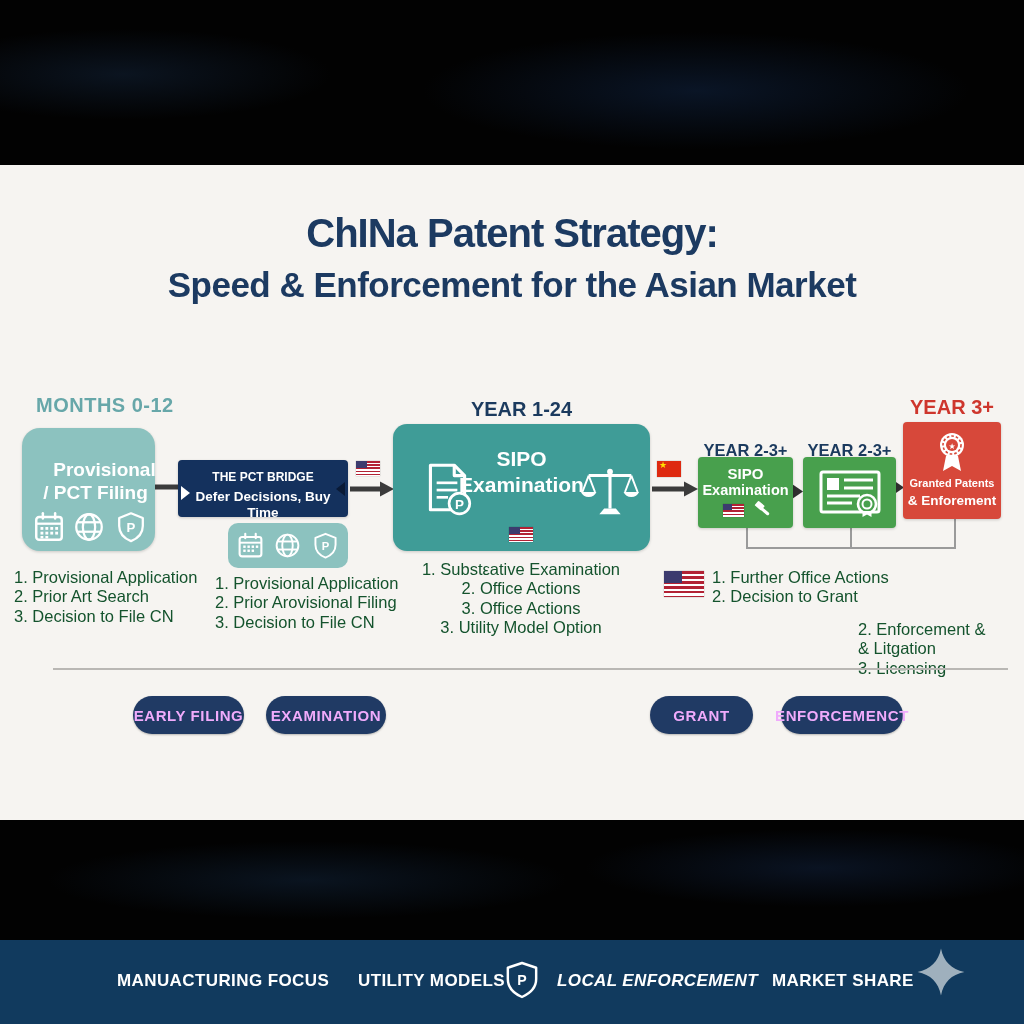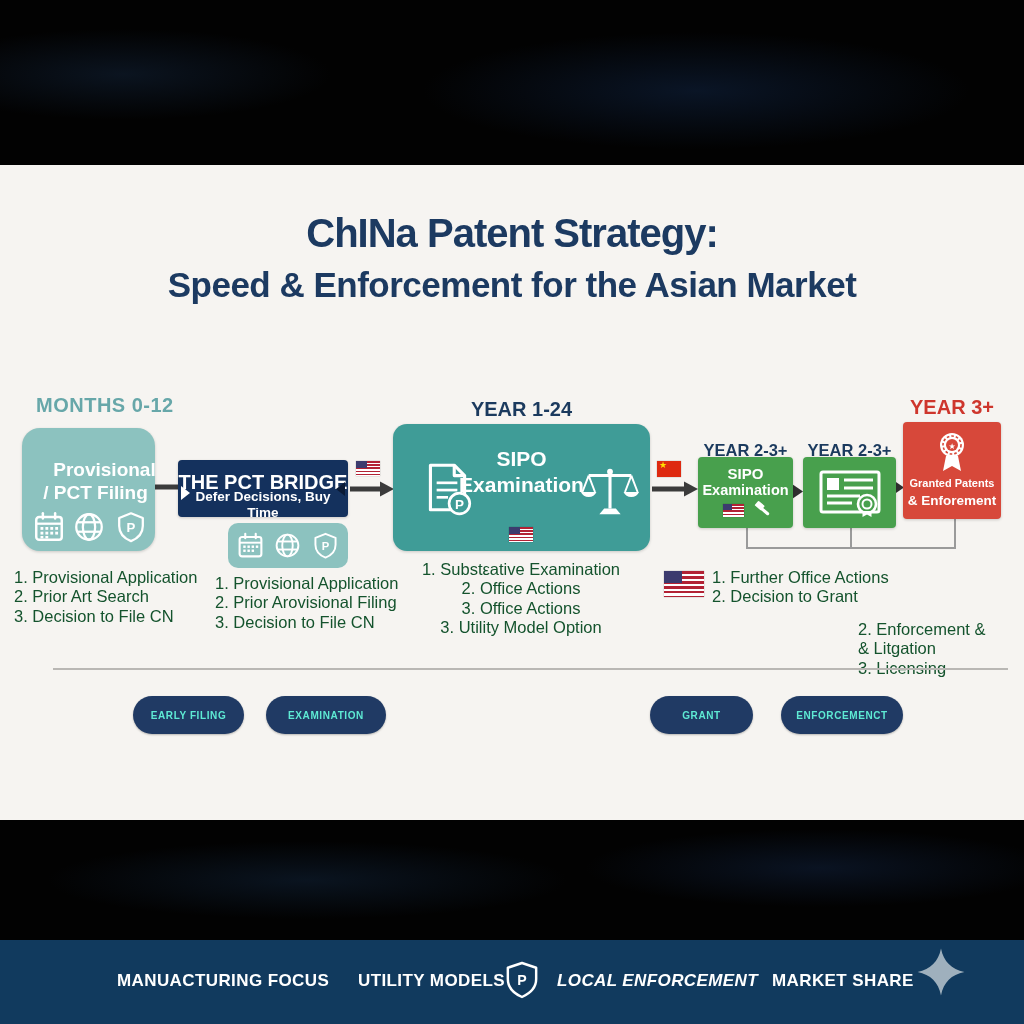--- a/index.html
+++ b/index.html
@@ -24,21 +24,21 @@
   .box{border-radius:5px;box-shadow:0 1px 3px rgba(0,0,0,0.18);}
   .tealbox{background:#8cc2bf;border-radius:18px;}
   .sipobox{background:#3f9c97;border-radius:14px;}
   .navybox{background:#14315d;border-radius:4px;}
   .greenbox{background:#48a04d;border-radius:4px;}
   .redbox{background:#d7483a;border-radius:4px;}
   .wtxt{color:#fff;font-weight:bold;text-align:center;line-height:1.22;}
   .list{font-size:16.5px;color:#14532d;line-height:1.18;}
   .list.center{text-align:center;}
   .pill{background:#203a64;border-radius:19px;height:38px;display:flex;align-items:center;justify-content:center;
-        color:#5eead4;font-weight:bold;font-size:10px;letter-spacing:0.6px;box-shadow:0 1px 2px rgba(0,0,0,0.25);}
+        color:#f0abfc;font-weight:bold;font-size:15px;letter-spacing:0.6px;box-shadow:0 1px 2px rgba(0,0,0,0.25);}
   .divider{height:2px;background:#b9b7b4;}
   
   .usflag{background:repeating-linear-gradient(180deg,#b22234 0 1.6px,#fff 1.6px 3.2px);box-shadow:0 0 1px rgba(0,0,0,0.4);}
   .usflag::before{content:"";position:absolute;left:0;top:0;width:44%;height:46%;background:#3c3b6e;}
   .usflag.big{background:repeating-linear-gradient(180deg,#b22234 0 2.5px,#fff 2.5px 5px);}
   .cnflag{background:#de2910;box-shadow:0 0 1px rgba(0,0,0,0.4);}
   .cnflag::before{content:"★";position:absolute;left:2px;top:-1px;color:#ffde00;font-size:9px;}
   
   .tri-r{width:0;height:0;border-top:7px solid transparent;border-bottom:7px solid transparent;border-left:9px solid #fff;}
   .tri-l{width:0;height:0;border-top:7px solid transparent;border-bottom:7px solid transparent;border-right:9px solid #0a1a35;}
@@ -103,21 +103,21 @@
       <text x="18" y="23" text-anchor="middle" font-size="14" font-weight="bold" fill="#fff" font-family="Liberation Sans,sans-serif">P</text>
     </svg>
   </div>
   <div class="abs list" style="left:14px;top:403px;">
     <div>1. Provisional Application</div>
     <div>2. Prior Art Search</div>
     <div>3. Decision to File CN</div>
   </div>
 
   <div class="abs navybox box" style="left:178px;top:295px;width:170px;height:57px;">
-    <div class="abs wtxt" style="left:0;top:10px;width:170px;font-size:20px;">THE PCT BRIDGE</div>
+    <div class="abs wtxt" style="left:0;top:10px;width:170px;font-size:12px;">THE PCT BRIDGE</div>
     <div class="abs wtxt" style="left:0;top:29px;width:170px;font-size:13.5px;">Defer Decisions, Buy Time</div>
     <span class="abs tri-r" style="left:3px;top:26px;"></span>
     <span class="abs tri-l" style="right:3px;top:22px;"></span>
   </div>
   <div class="abs usflag" style="left:356px;top:296px;width:24px;height:15px;"></div>
   <div class="abs tealbox" style="left:228px;top:358px;width:120px;height:45px;border-radius:10px;">
     <svg class="abs" style="left:8px;top:8px;" width="29" height="29" viewBox="0 0 36 36">
       <rect x="4.5" y="7.5" width="27" height="24" rx="3" fill="none" stroke="#fff" stroke-width="2.6"></rect>
       <line x1="4.5" y1="14.5" x2="31.5" y2="14.5" stroke="#fff" stroke-width="2.4"></line>
       <line x1="11.5" y1="3.5" x2="11.5" y2="9" stroke="#fff" stroke-width="2.6" stroke-linecap="round"></line>

